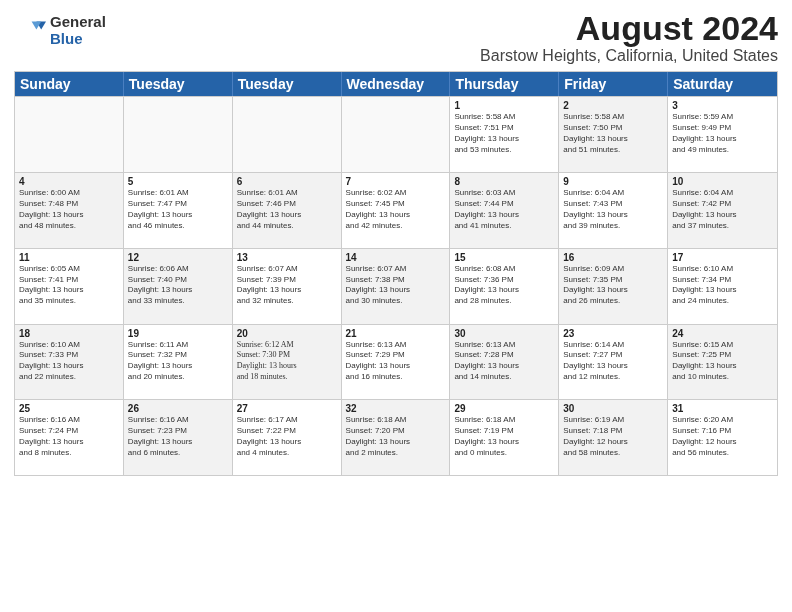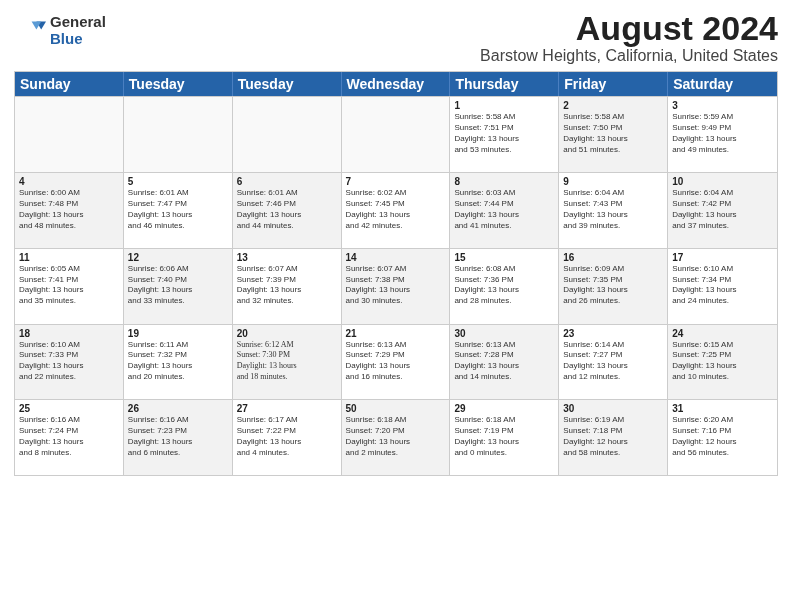--- a/index.html
+++ b/index.html
@@ -345,21 +345,21 @@
 and 6 minutes.</div>
           </div>
           <div class="cal-cell">
             <div class="day-num">27</div>
             <div class="cell-text" style="white-space: pre-line;">Sunrise: 6:17 AM
 Sunset: 7:22 PM
 Daylight: 13 hours
 and 4 minutes.</div>
           </div>
           <div class="cal-cell shaded">
-            <div class="day-num">50</div>
+            <div class="day-num">32</div>
             <div class="cell-text" style="white-space: pre-line;">Sunrise: 6:18 AM
 Sunset: 7:20 PM
 Daylight: 13 hours
 and 2 minutes.</div>
           </div>
           <div class="cal-cell">
             <div class="day-num">29</div>
             <div class="cell-text" style="white-space: pre-line;">Sunrise: 6:18 AM
 Sunset: 7:19 PM
 Daylight: 13 hours

